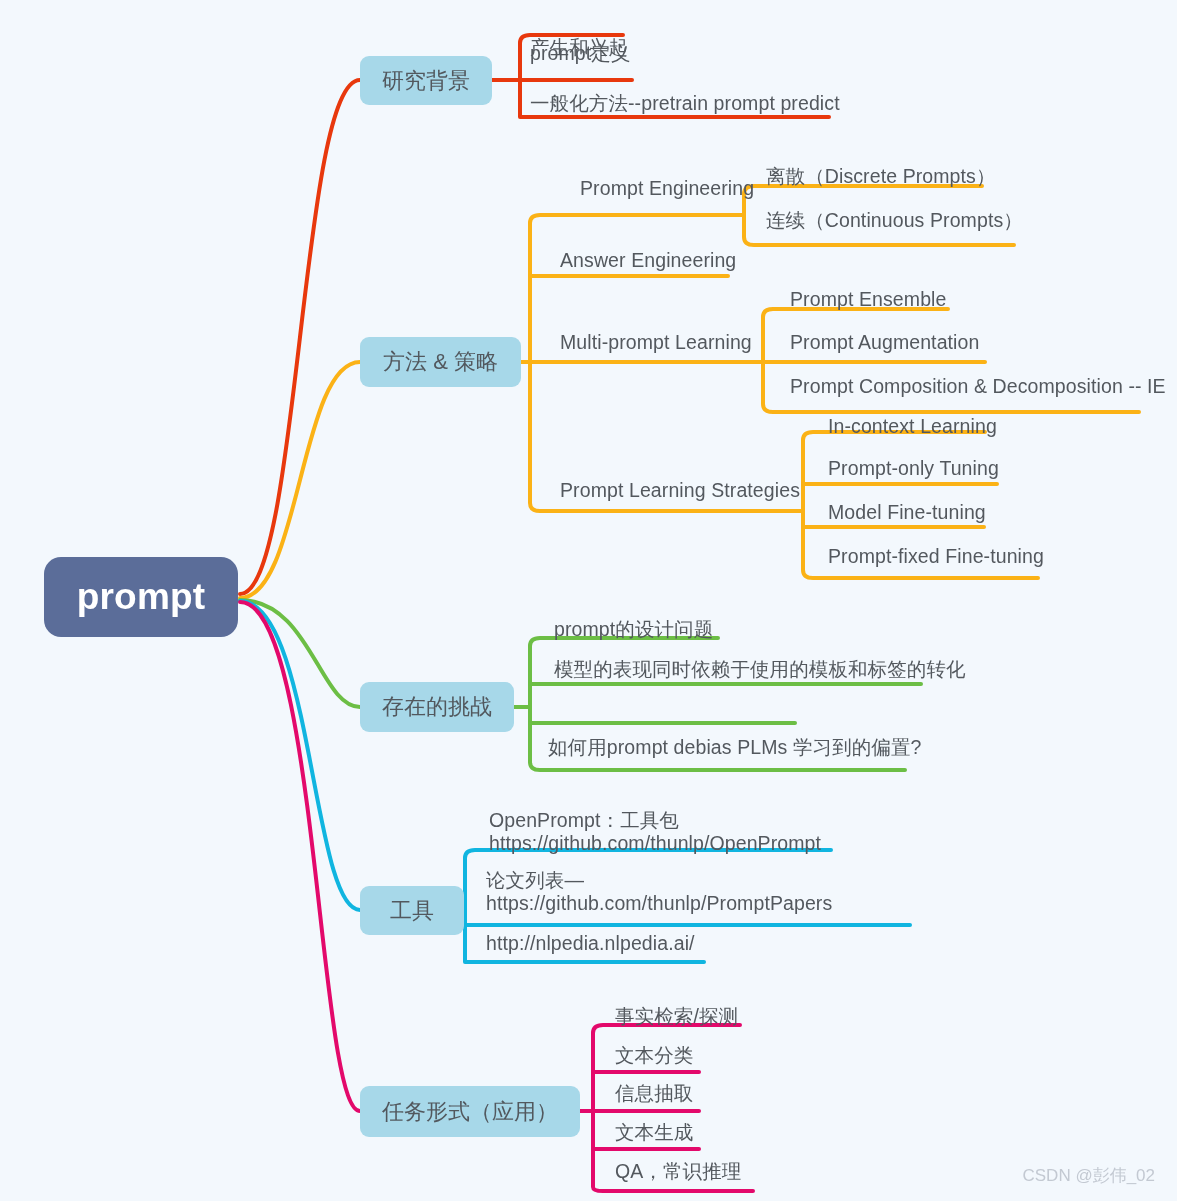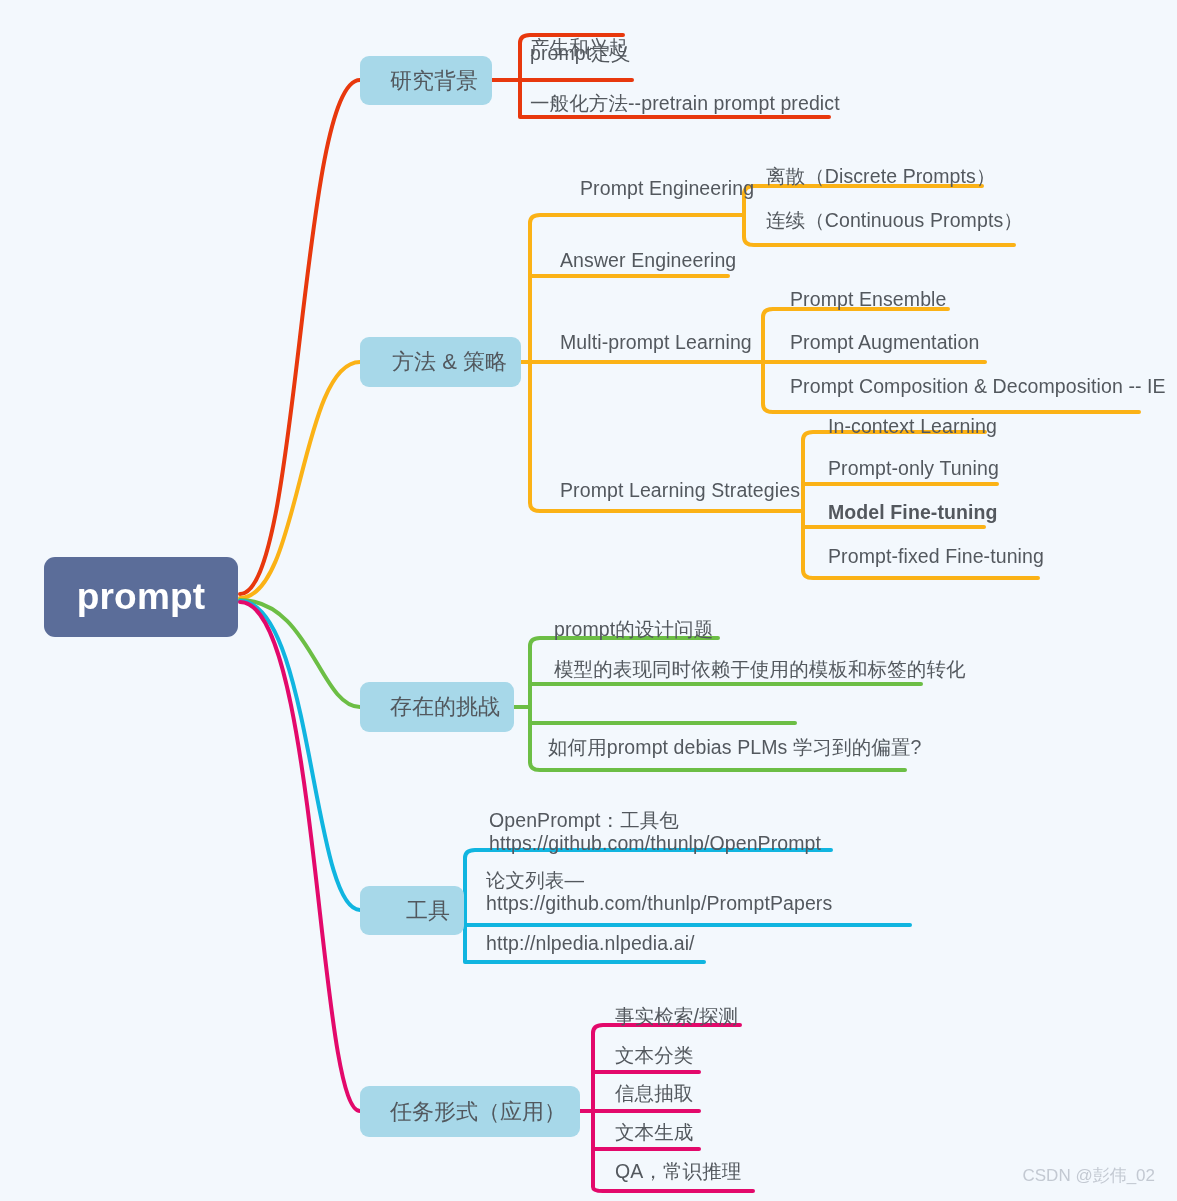--- a/index.html
+++ b/index.html
@@ -11,31 +11,31 @@
     position:relative;
   }
   #canvas{position:absolute;left:0;top:0;width:1177px;height:1201px;}
   svg.wires{position:absolute;left:0;top:0;width:1177px;height:1201px;overflow:visible;}
 
   
   .root-node{
     position:absolute;
     left:44px;top:557px;width:194px;height:80px;
     background:#5b6d99;
-    border-radius:11px;
+    border-radius:17px;
     display:flex;align-items:center;justify-content:center;
     color:#ffffff;
     font-size:37px;font-weight:bold;
     letter-spacing:.2px;
   }
   .l1-node{
     position:absolute;
     background:#a7d8e9;
     border-radius:9px;
-    display:flex;align-items:center;justify-content:flex-end;
+    display:flex;align-items:center;justify-content:center;
     color:#52585e;
     font-size:22px;
     white-space:nowrap;
     padding:0 14px;
     box-sizing:border-box;
   }
   .leaf{
     position:absolute;
     color:#53585e;
     font-size:19.5px;
@@ -154,21 +154,21 @@
 
   <div class="leaf" style="left:766px;top:165px;">离散（Discrete Prompts）</div>
   <div class="leaf" style="left:766px;top:209px;">连续（Continuous Prompts）</div>
 
   <div class="leaf" style="left:790px;top:288px;">Prompt Ensemble</div>
   <div class="leaf" style="left:790px;top:331px;">Prompt Augmentation</div>
   <div class="leaf" style="left:790px;top:375px;">Prompt Composition &amp; Decomposition -- IE</div>
 
   <div class="leaf" style="left:828px;top:415px;">In-context Learning</div>
   <div class="leaf" style="left:828px;top:457px;">Prompt-only Tuning</div>
-  <div class="leaf" style="left:828px;top:501px;font-weight:bold;">Model Fine-tuning</div>
+  <div class="leaf" style="left:828px;top:501px;">Model Fine-tuning</div>
   <div class="leaf" style="left:828px;top:545px;">Prompt-fixed Fine-tuning</div>
 
   <div class="leaf" style="left:554px;top:618px;">prompt的设计问题</div>
   <div class="leaf" style="left:554px;top:658px;">模型的表现同时依赖于使用的模板和标签的转化</div>
   <div class="leaf" style="left:548px;top:736px;">如何用prompt debias PLMs 学习到的偏置?</div>
 
   <div class="leaf wrap" style="left:489px;top:809px;width:345px;">OpenPrompt：工具包 https://github.com/thunlp/OpenPrompt</div>
   <div class="leaf wrap" style="left:486px;top:869px;width:340px;">论文列表—https://github.com/thunlp/PromptPapers</div>
   <div class="leaf" style="left:486px;top:932px;">http://nlpedia.nlpedia.ai/</div>
 

